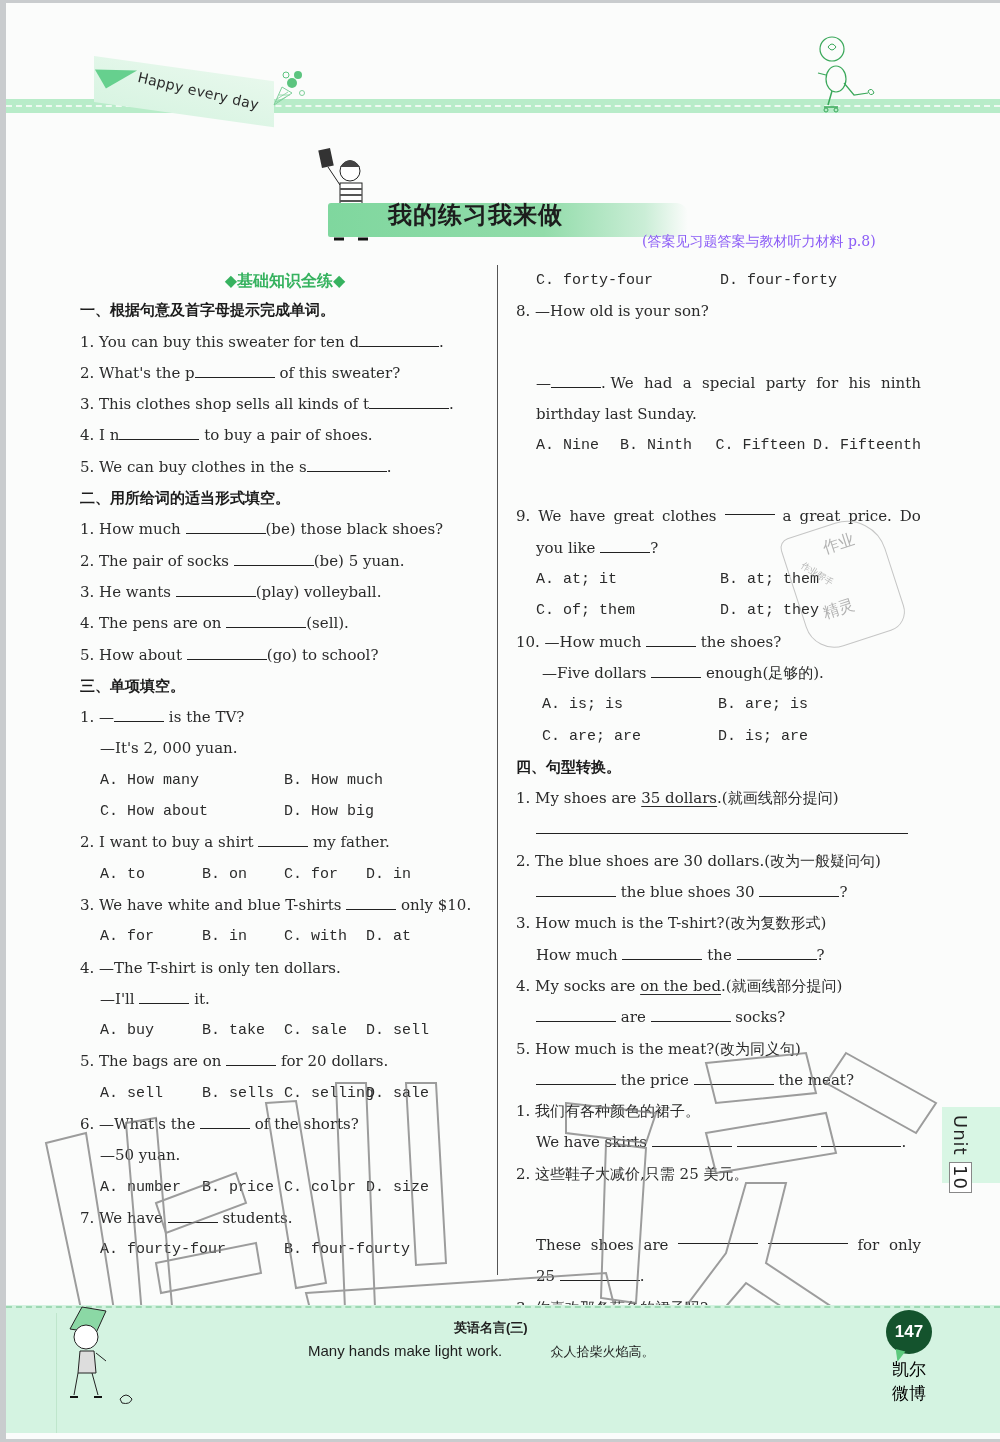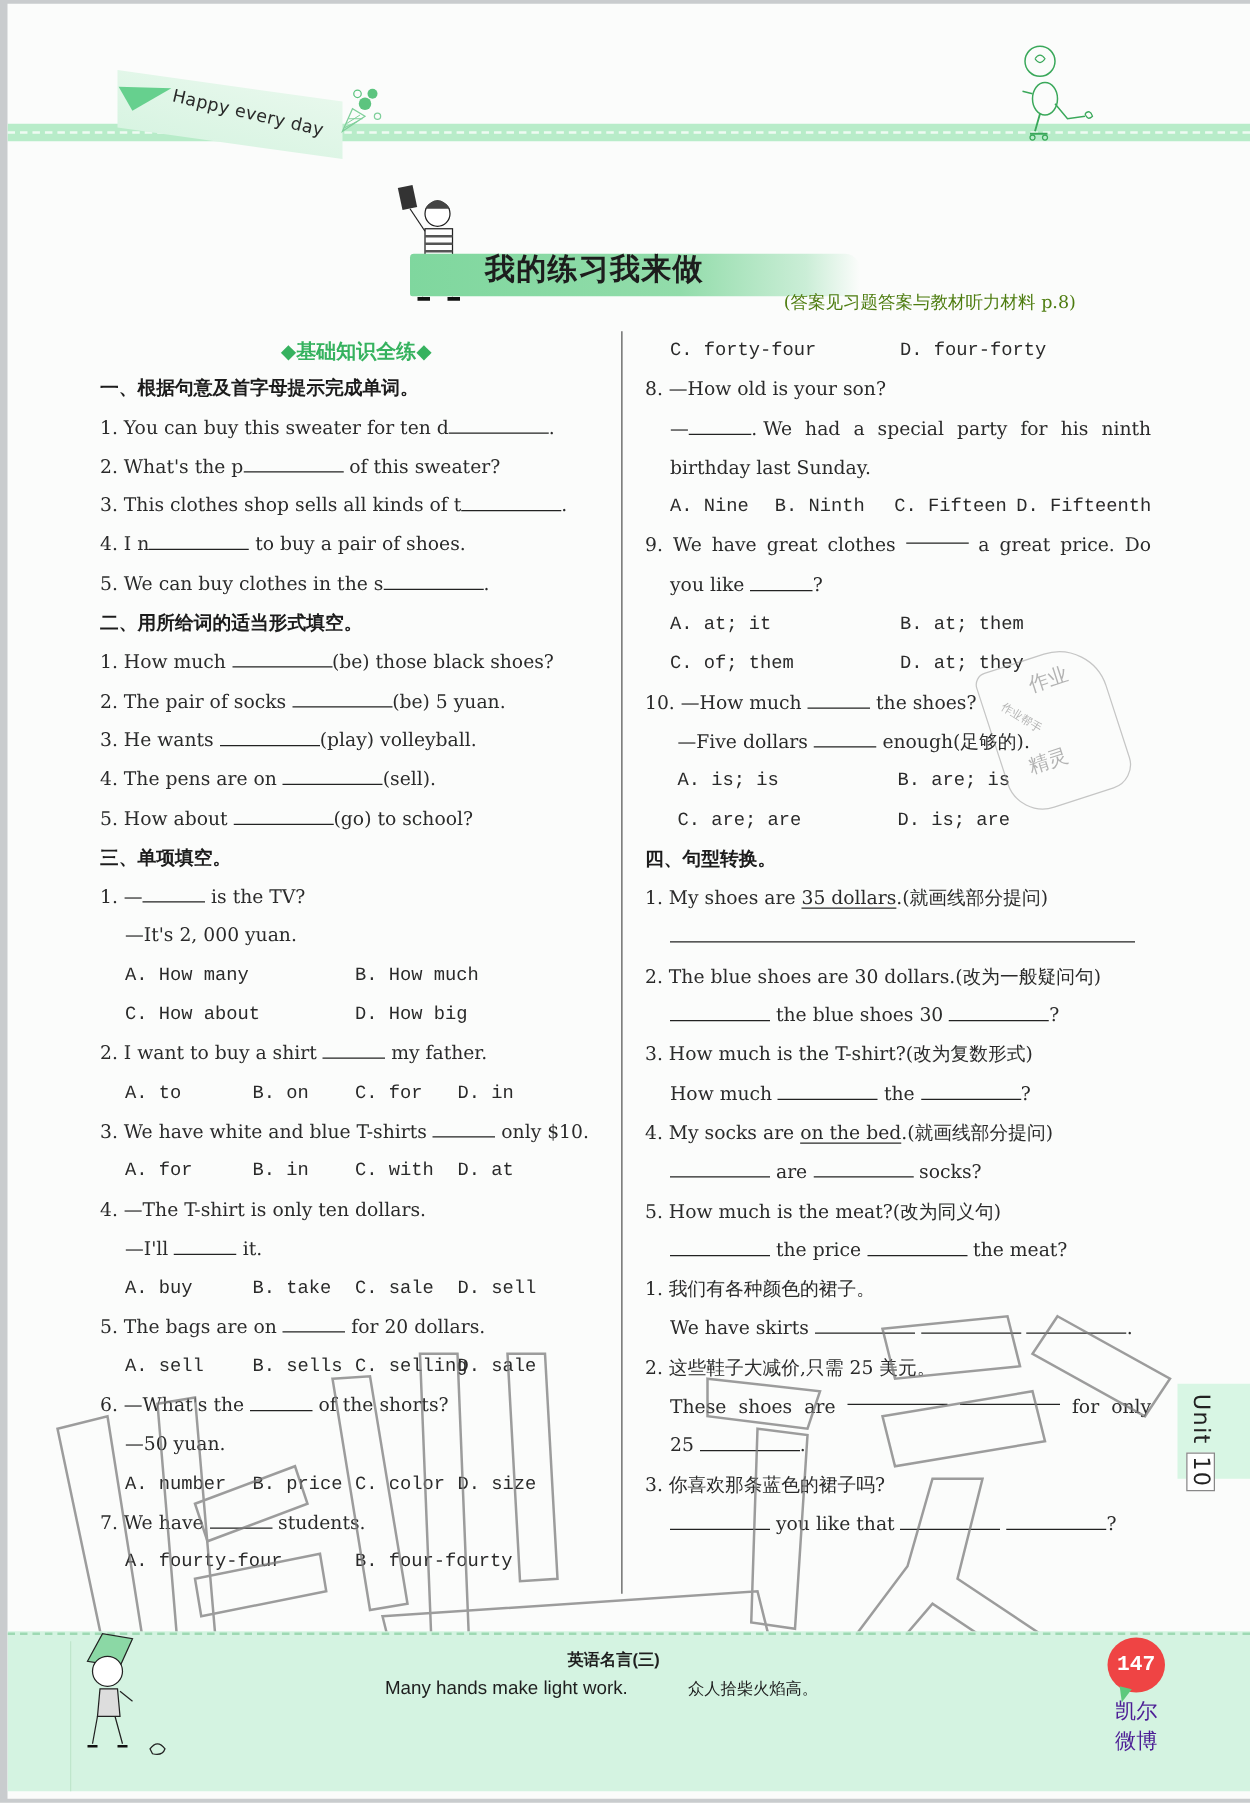--- a/index.html
+++ b/index.html
@@ -46,21 +46,21 @@
   .title-stroke {
     position: absolute; left: 322px; top: 200px; width: 360px; height: 34px;
     background: linear-gradient(90deg, #7fd79e 0%, #92dcaa 60%, rgba(170,228,190,0.6) 88%, rgba(200,240,210,0) 100%);
     border-radius: 3px 12px 6px 2px;
   }
   .title-text {
     position: absolute; left: 382px; top: 196px; font-family: "DejaVu Sans", sans-serif;
     font-weight: bold; font-size: 24px; color: #1d1d1d; letter-spacing: 1px;
   }
   .answer-note {
-    position: absolute; left: 621px; top: 230px; font-size: 14px; color: #4d7c0f;
+    position: absolute; left: 636px; top: 230px; font-size: 14px; color: #8b5cf6;
   }
 
   
   .col { position: absolute; top: 262px; font-size: 15px; line-height: 31.3px; }
   .col-left { left: 74px; width: 410px; }
   .col-right { left: 510px; width: 405px; }
   .divider {
     position: absolute; left: 491px; top: 262px; width: 1px; height: 1010px;
     background: #555;
   }
@@ -77,21 +77,21 @@
   .ind { padding-left: 20px; }
   .ind2 { padding-left: 26px; }
   .blank { display: inline-block; border-bottom: 1.3px solid #222; height: 14px; vertical-align: baseline; }
   .b6 { width: 50px; } .b8 { width: 80px; } .b9 { width: 80px; }
   .ul { text-decoration: underline; text-underline-offset: 3px; }
   .opts4 { display: flex; white-space: nowrap; }
   .opts4 span { display: inline-block; font-family: Liberation Mono, monospace; }
   .opts2 { display: flex; white-space: nowrap; font-family: Liberation Mono, monospace; }
   .opts2 span { display: inline-block; width: 184px; }
 
-  .justify-line { display: flex; justify-content: space-between; white-space: nowrap; }
+  .justify-line { display: flex; justify-content: space-between; white-space: nowrap; margin-top: 40px; }
 
   
   .stamp {
     position: absolute; left: 788px; top: 520px; width: 100px; height: 120px;
     border: 1.5px solid #9a9a9a; border-radius: 10px 40px 20px 30px;
     transform: rotate(-18deg); opacity: 0.55;
   }
   .stamp-t {
     position: absolute; font-family: "DejaVu Sans", sans-serif; color: #777; font-size: 13px;
   }
@@ -124,32 +124,32 @@
   .footer-title {
     position: absolute; left: 448px; top: 1316px; font-family: Liberation Sans, sans-serif;
     font-weight: bold; font-size: 13px; color: #1e1e1e;
   }
   .footer-line {
     position: absolute; left: 302px; font-family: "Liberation Sans", sans-serif; font-size: 15px; color: #1e1e1e;
   }
   .footer-line .cn { font-family: "DejaVu Serif", serif; font-size: 13px; margin-left: 44px; }
   .page-badge {
     position: absolute; left: 880px; top: 1307px; width: 46px; height: 44px;
-    background: #ef4444; border-radius: 50%;
-    color: #fff; font-family: Liberation Mono, monospace; font-weight: bold; font-size: 17px;
+    background: #14532d; border-radius: 50%;
+    color: #fff; font-family: Liberation Sans, sans-serif; font-weight: bold; font-size: 17px;
     display: flex; align-items: center; justify-content: center;
   }
   .page-badge::after {
     content: ""; position: absolute; left: 8px; bottom: -8px; width: 0; height: 0;
     border-left: 5px solid transparent; border-right: 5px solid transparent;
     border-top: 12px solid #5cc97d; transform: rotate(15deg);
   }
   .brand {
     position: absolute; left: 880px; top: 1354px; width: 46px; font-family: "DejaVu Sans", sans-serif;
-    font-size: 17px; line-height: 24px; color: #4c1d95; text-align: center;
+    font-size: 17px; line-height: 24px; color: #000000; text-align: center;
   }
   .boy-icon { position: absolute; left: 56px; top: 1300px; width: 100px; height: 122px; }
 </style>
 </head>
 <body>
 
 <div class="page">
 
   <div class="top-band"></div>
   <div class="banner-flag"></div>

